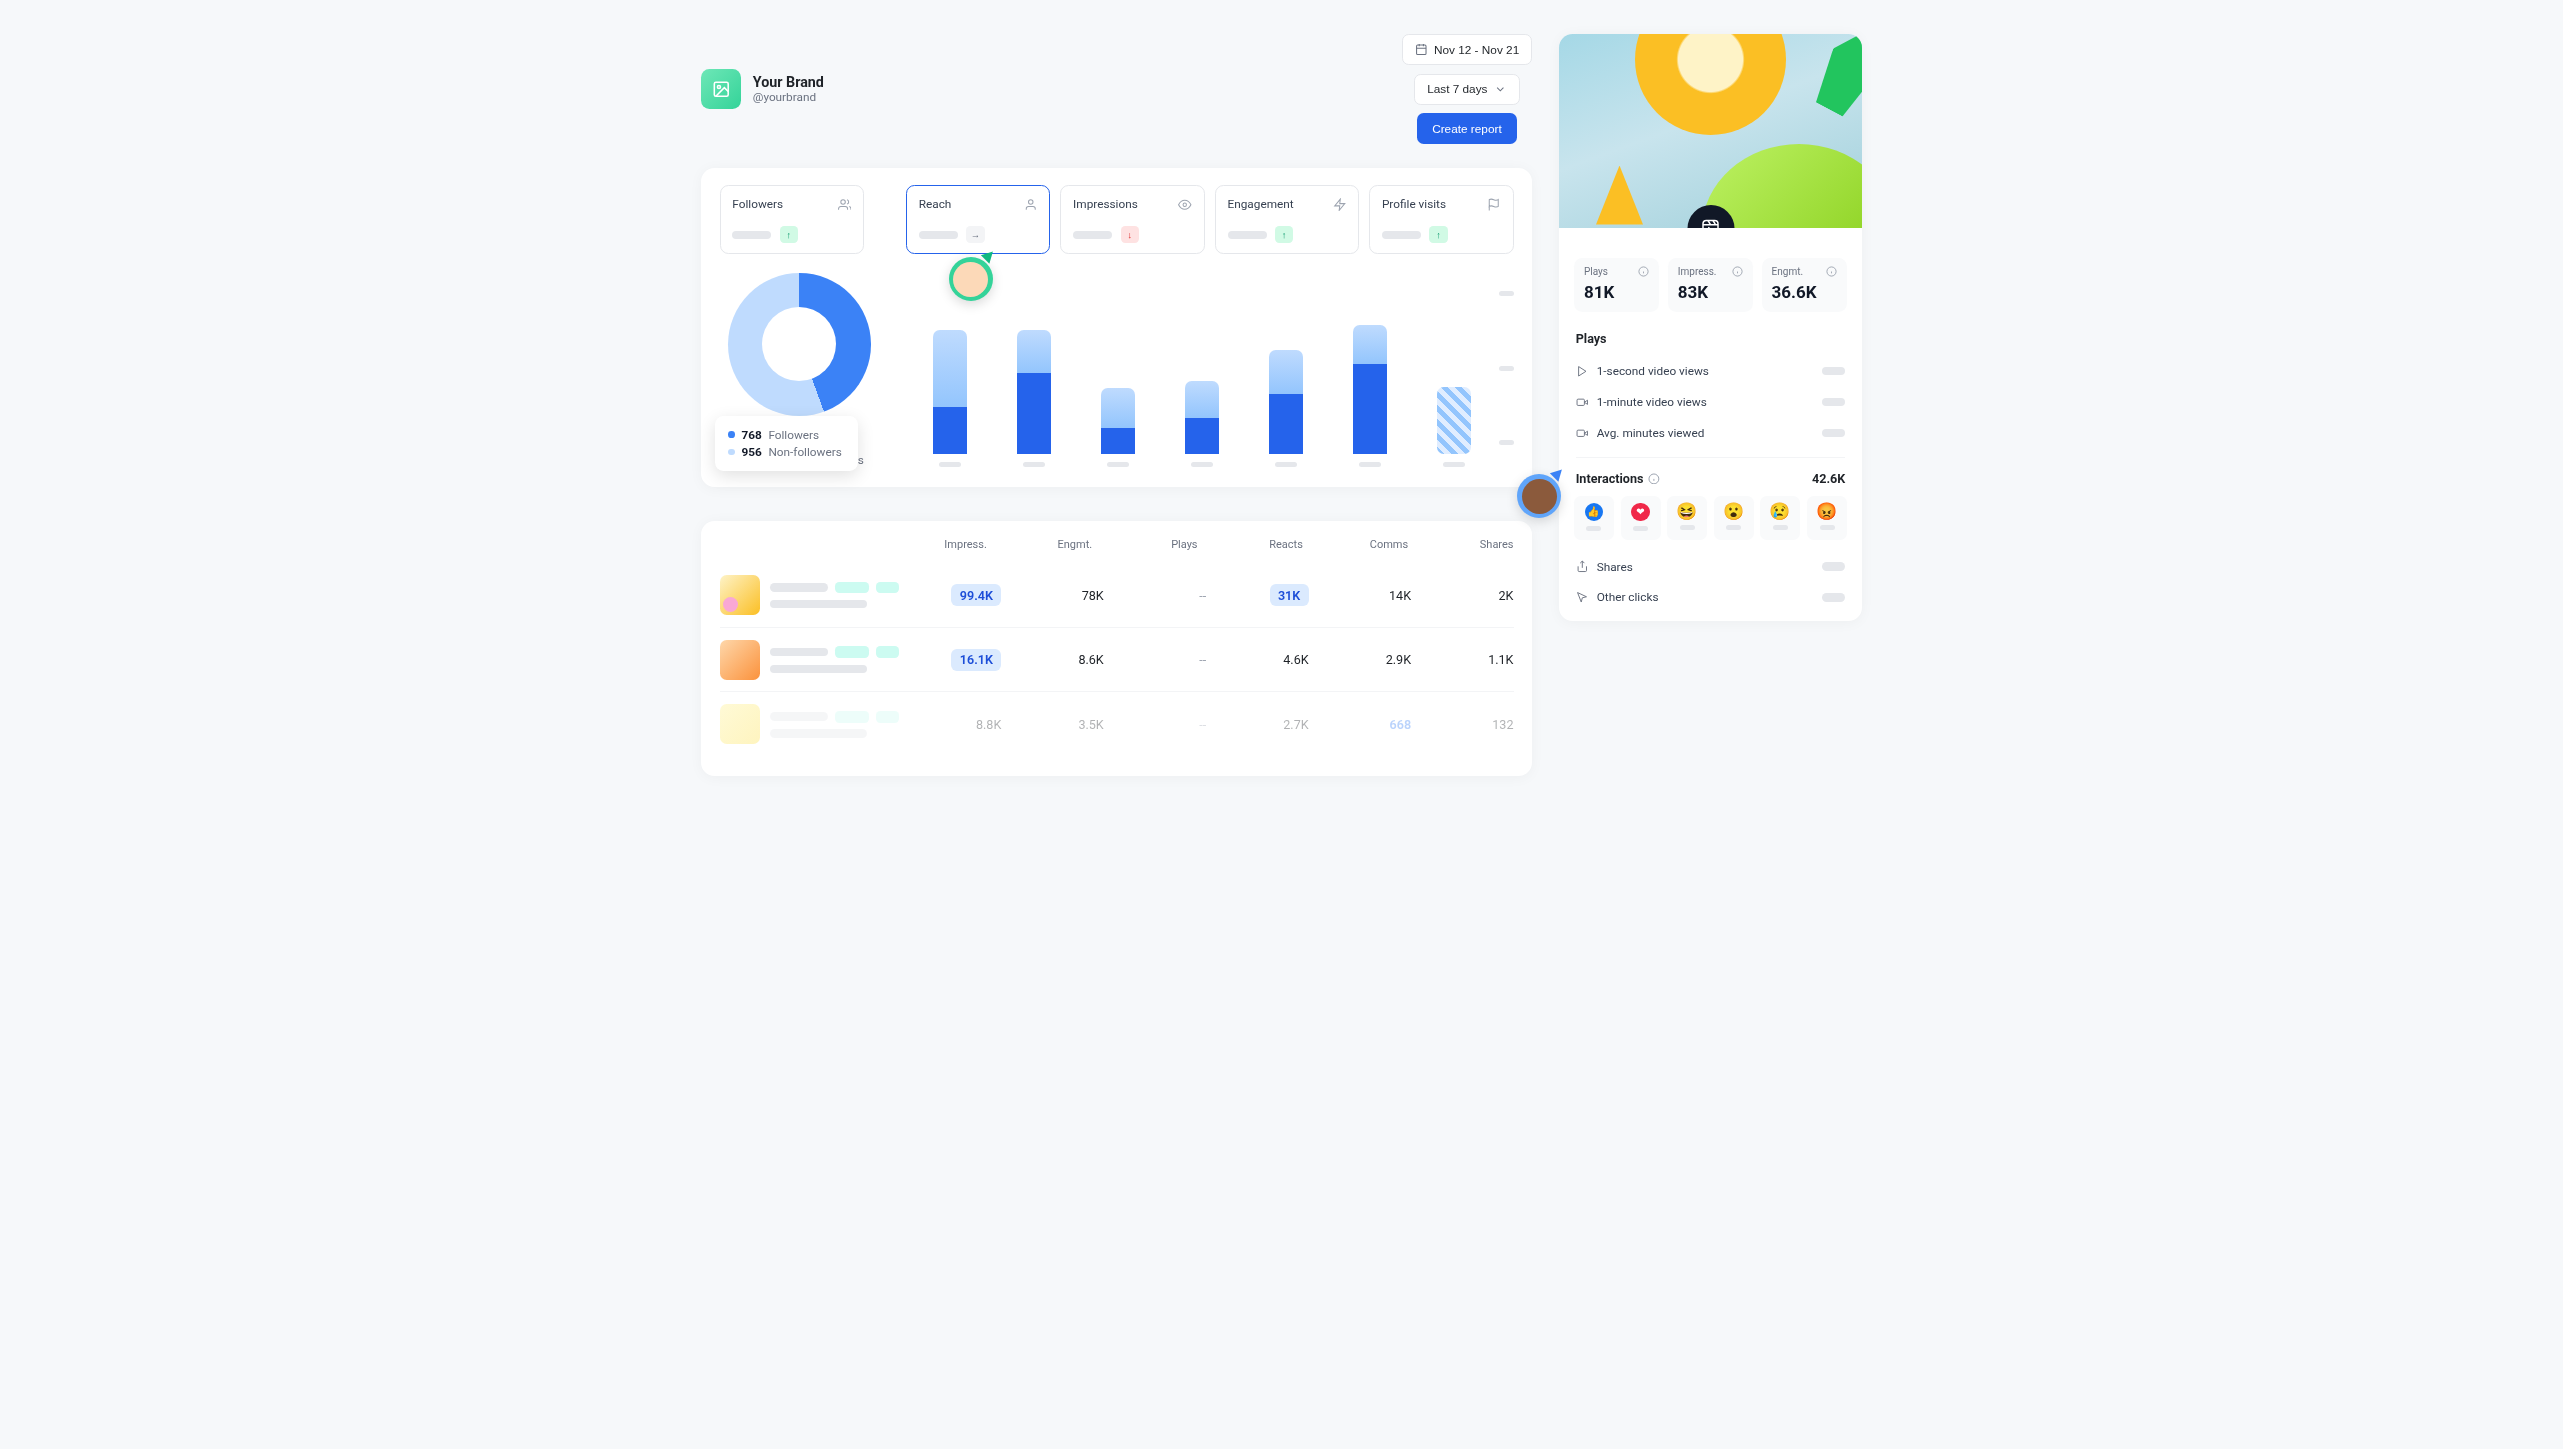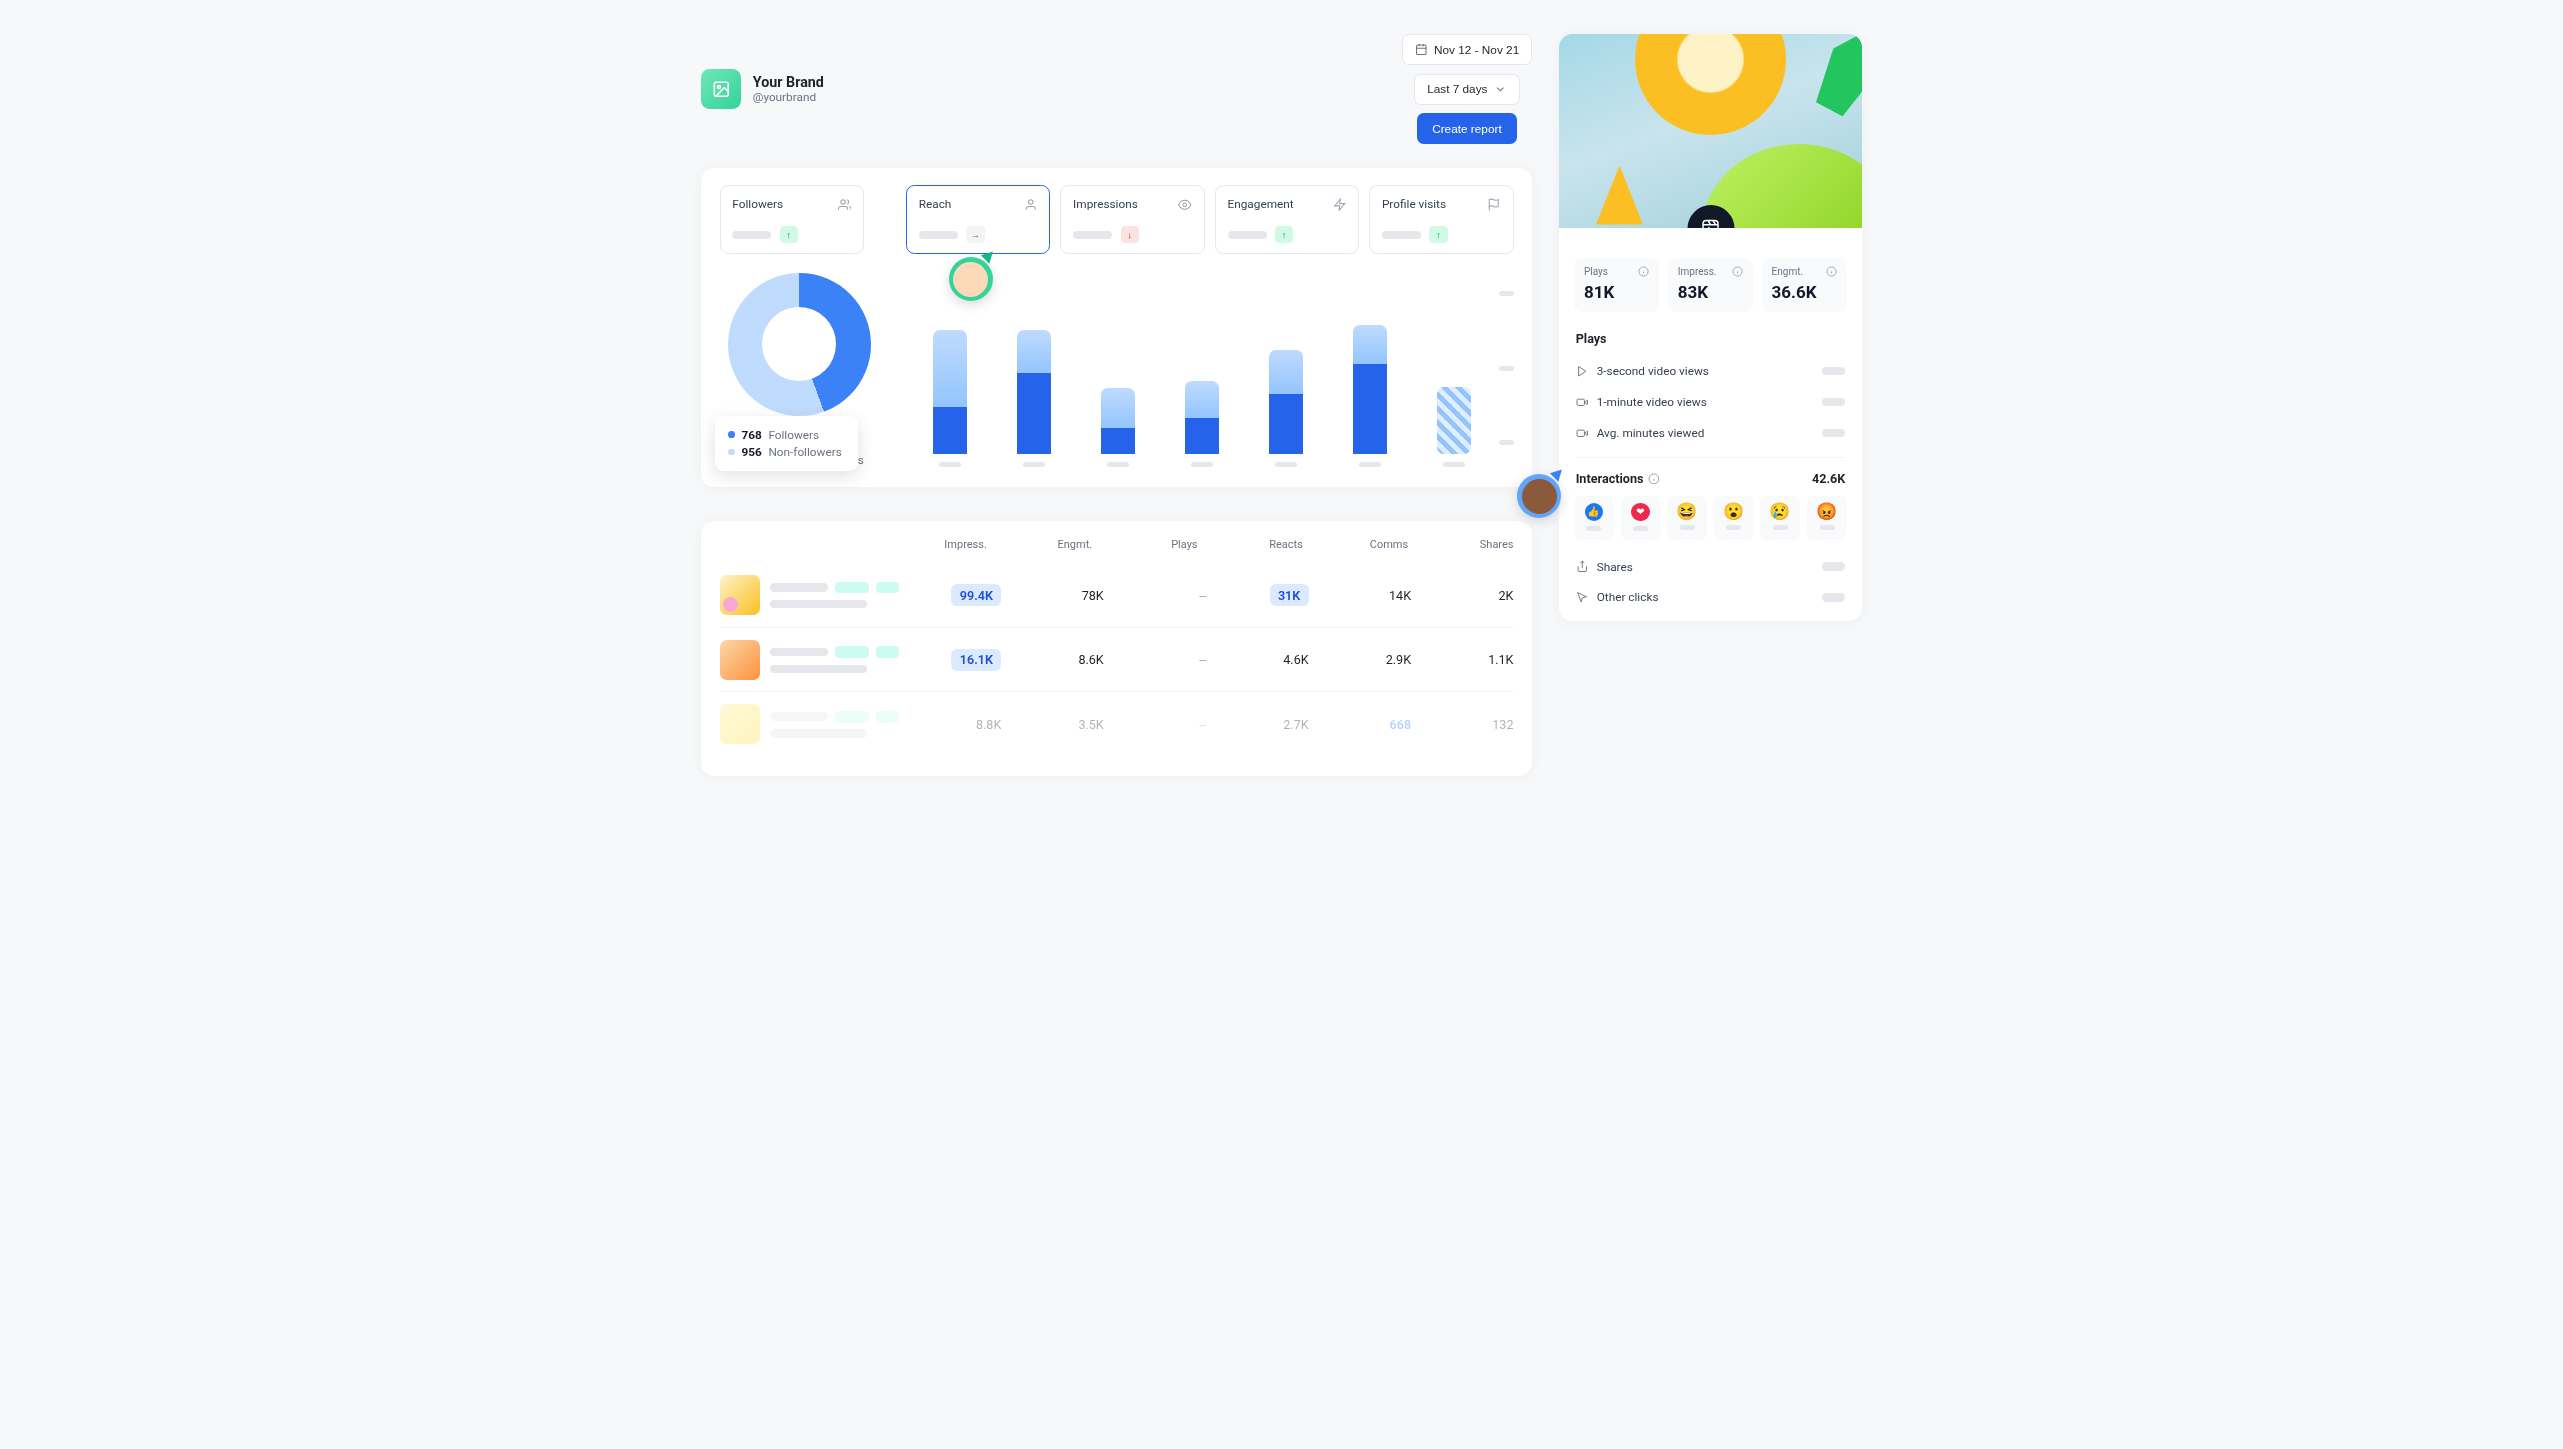--- a/index.html
+++ b/index.html
@@ -560,21 +560,21 @@
             <div class="stat-val">36.6K</div>
           </div>
         </div>
 
         <div class="side-sec-title">Plays</div>
         <div class="side-row">
           <div class="side-row-left">
               <svg viewBox="0 0 24 24">
                 <path d="M5 3l14 9-14 9V3z"></path>
               </svg>
-              <span>3-second video views</span>
+              <span>1-second video views</span>
             </div>
           <div class="skel"></div>
         </div>
         <div class="side-row">
           <div class="side-row-left">
               <svg viewBox="0 0 24 24">
                 <rect x="2" y="6" width="14" height="12" rx="2"></rect>
                 <path d="M22 8l-6 4 6 4V8z"></path>
               </svg>
               <span>1-minute video views</span>

